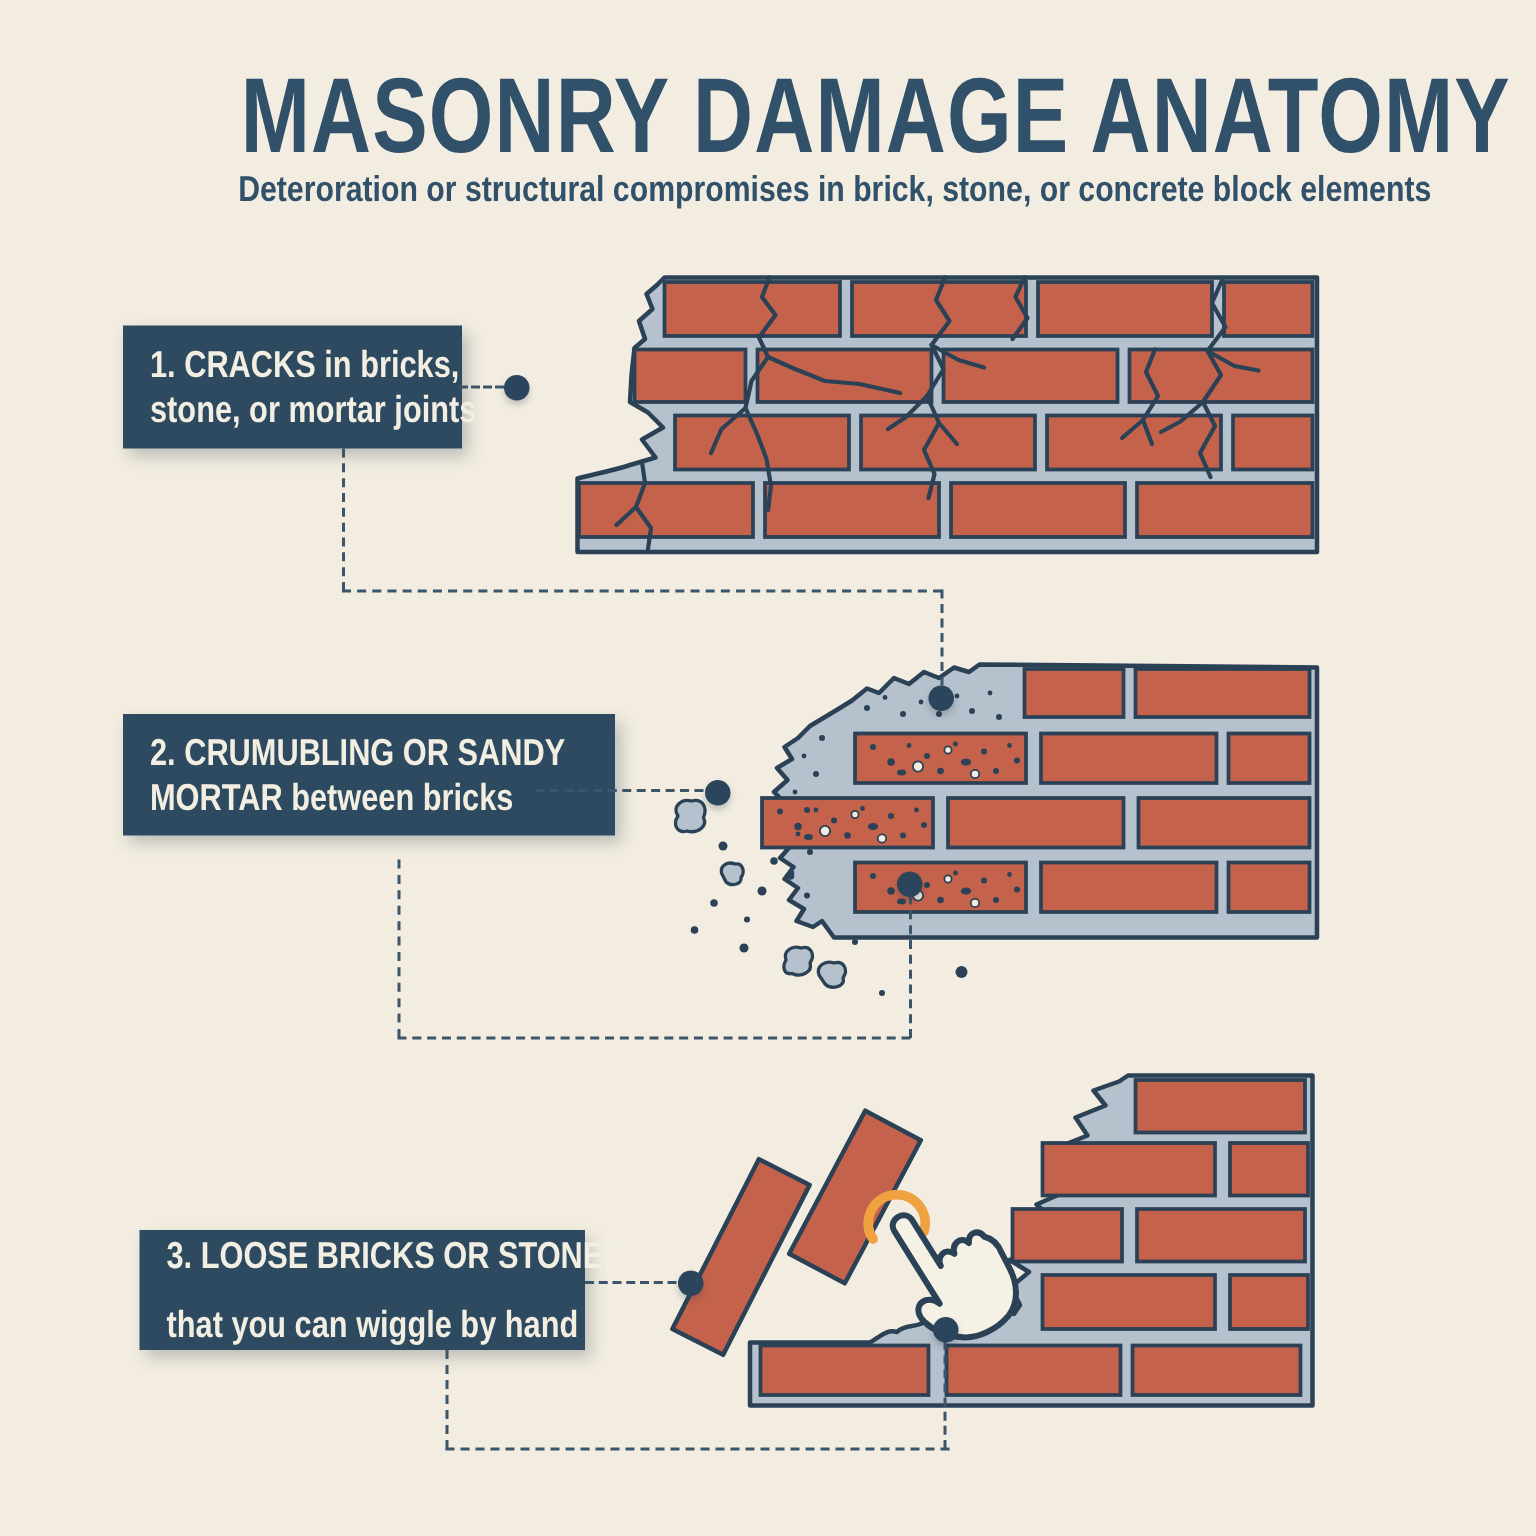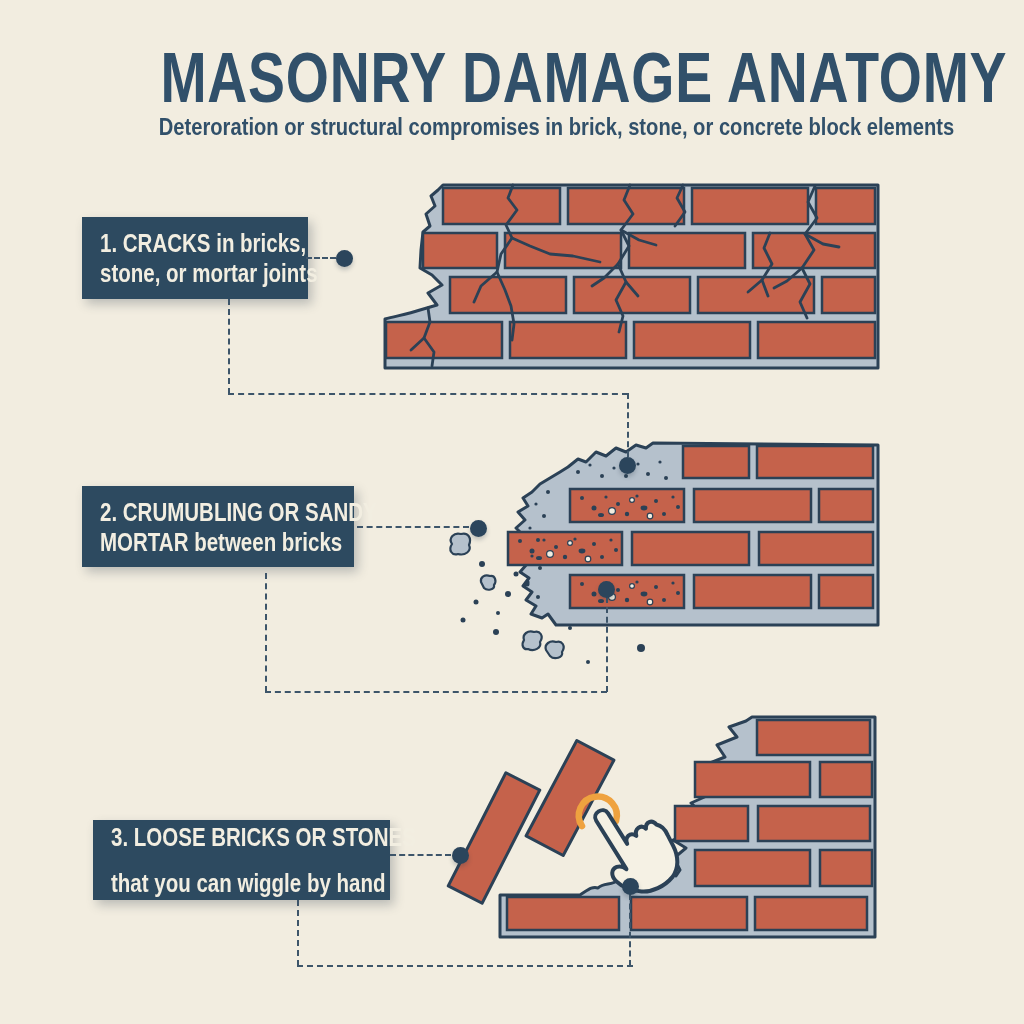--- a/index.html
+++ b/index.html
@@ -15,21 +15,21 @@
   .hdr-sub{position:absolute;top:114px;left:0;width:1024px;text-align:center;
     color:#31506a;font-size:24px;font-weight:600;line-height:1.1;white-space:nowrap;margin-left:44px;}
   .hdr-sub .squeeze{display:inline-block;transform:scaleX(0.84);transform-origin:center;}
   
   .label-box{position:absolute;background:#2d4a60;color:#f2eee1;box-sizing:border-box;
     padding-left:18px;display:flex;flex-direction:column;justify-content:center;
     box-shadow:4px 5px 10px rgba(45,60,75,0.28);}
   .lbl-line{font-size:25px;font-weight:700;line-height:30px;white-space:nowrap;
     transform:scaleX(0.82);transform-origin:left center;}
   .box1{left:82px;top:217px;width:226px;height:82px;}
-  .box2{left:82px;top:486px;width:272px;height:81px;}
+  .box2{left:82px;top:476px;width:328px;height:81px;}
   .box3{left:93px;top:820px;width:297px;height:80px;gap:16px;}
   
   .dash-h{position:absolute;height:0;border-top:2.5px dashed #3d556a;}
   .dash-v{position:absolute;width:0;border-left:2.5px dashed #3d556a;}
   .dot{position:absolute;width:17px;height:17px;border-radius:50%;background:#2b455c;
     box-shadow:0 3px 4px rgba(45,60,75,0.25);}
   .illus{position:absolute;}
 </style>
 </head>
 <body>

